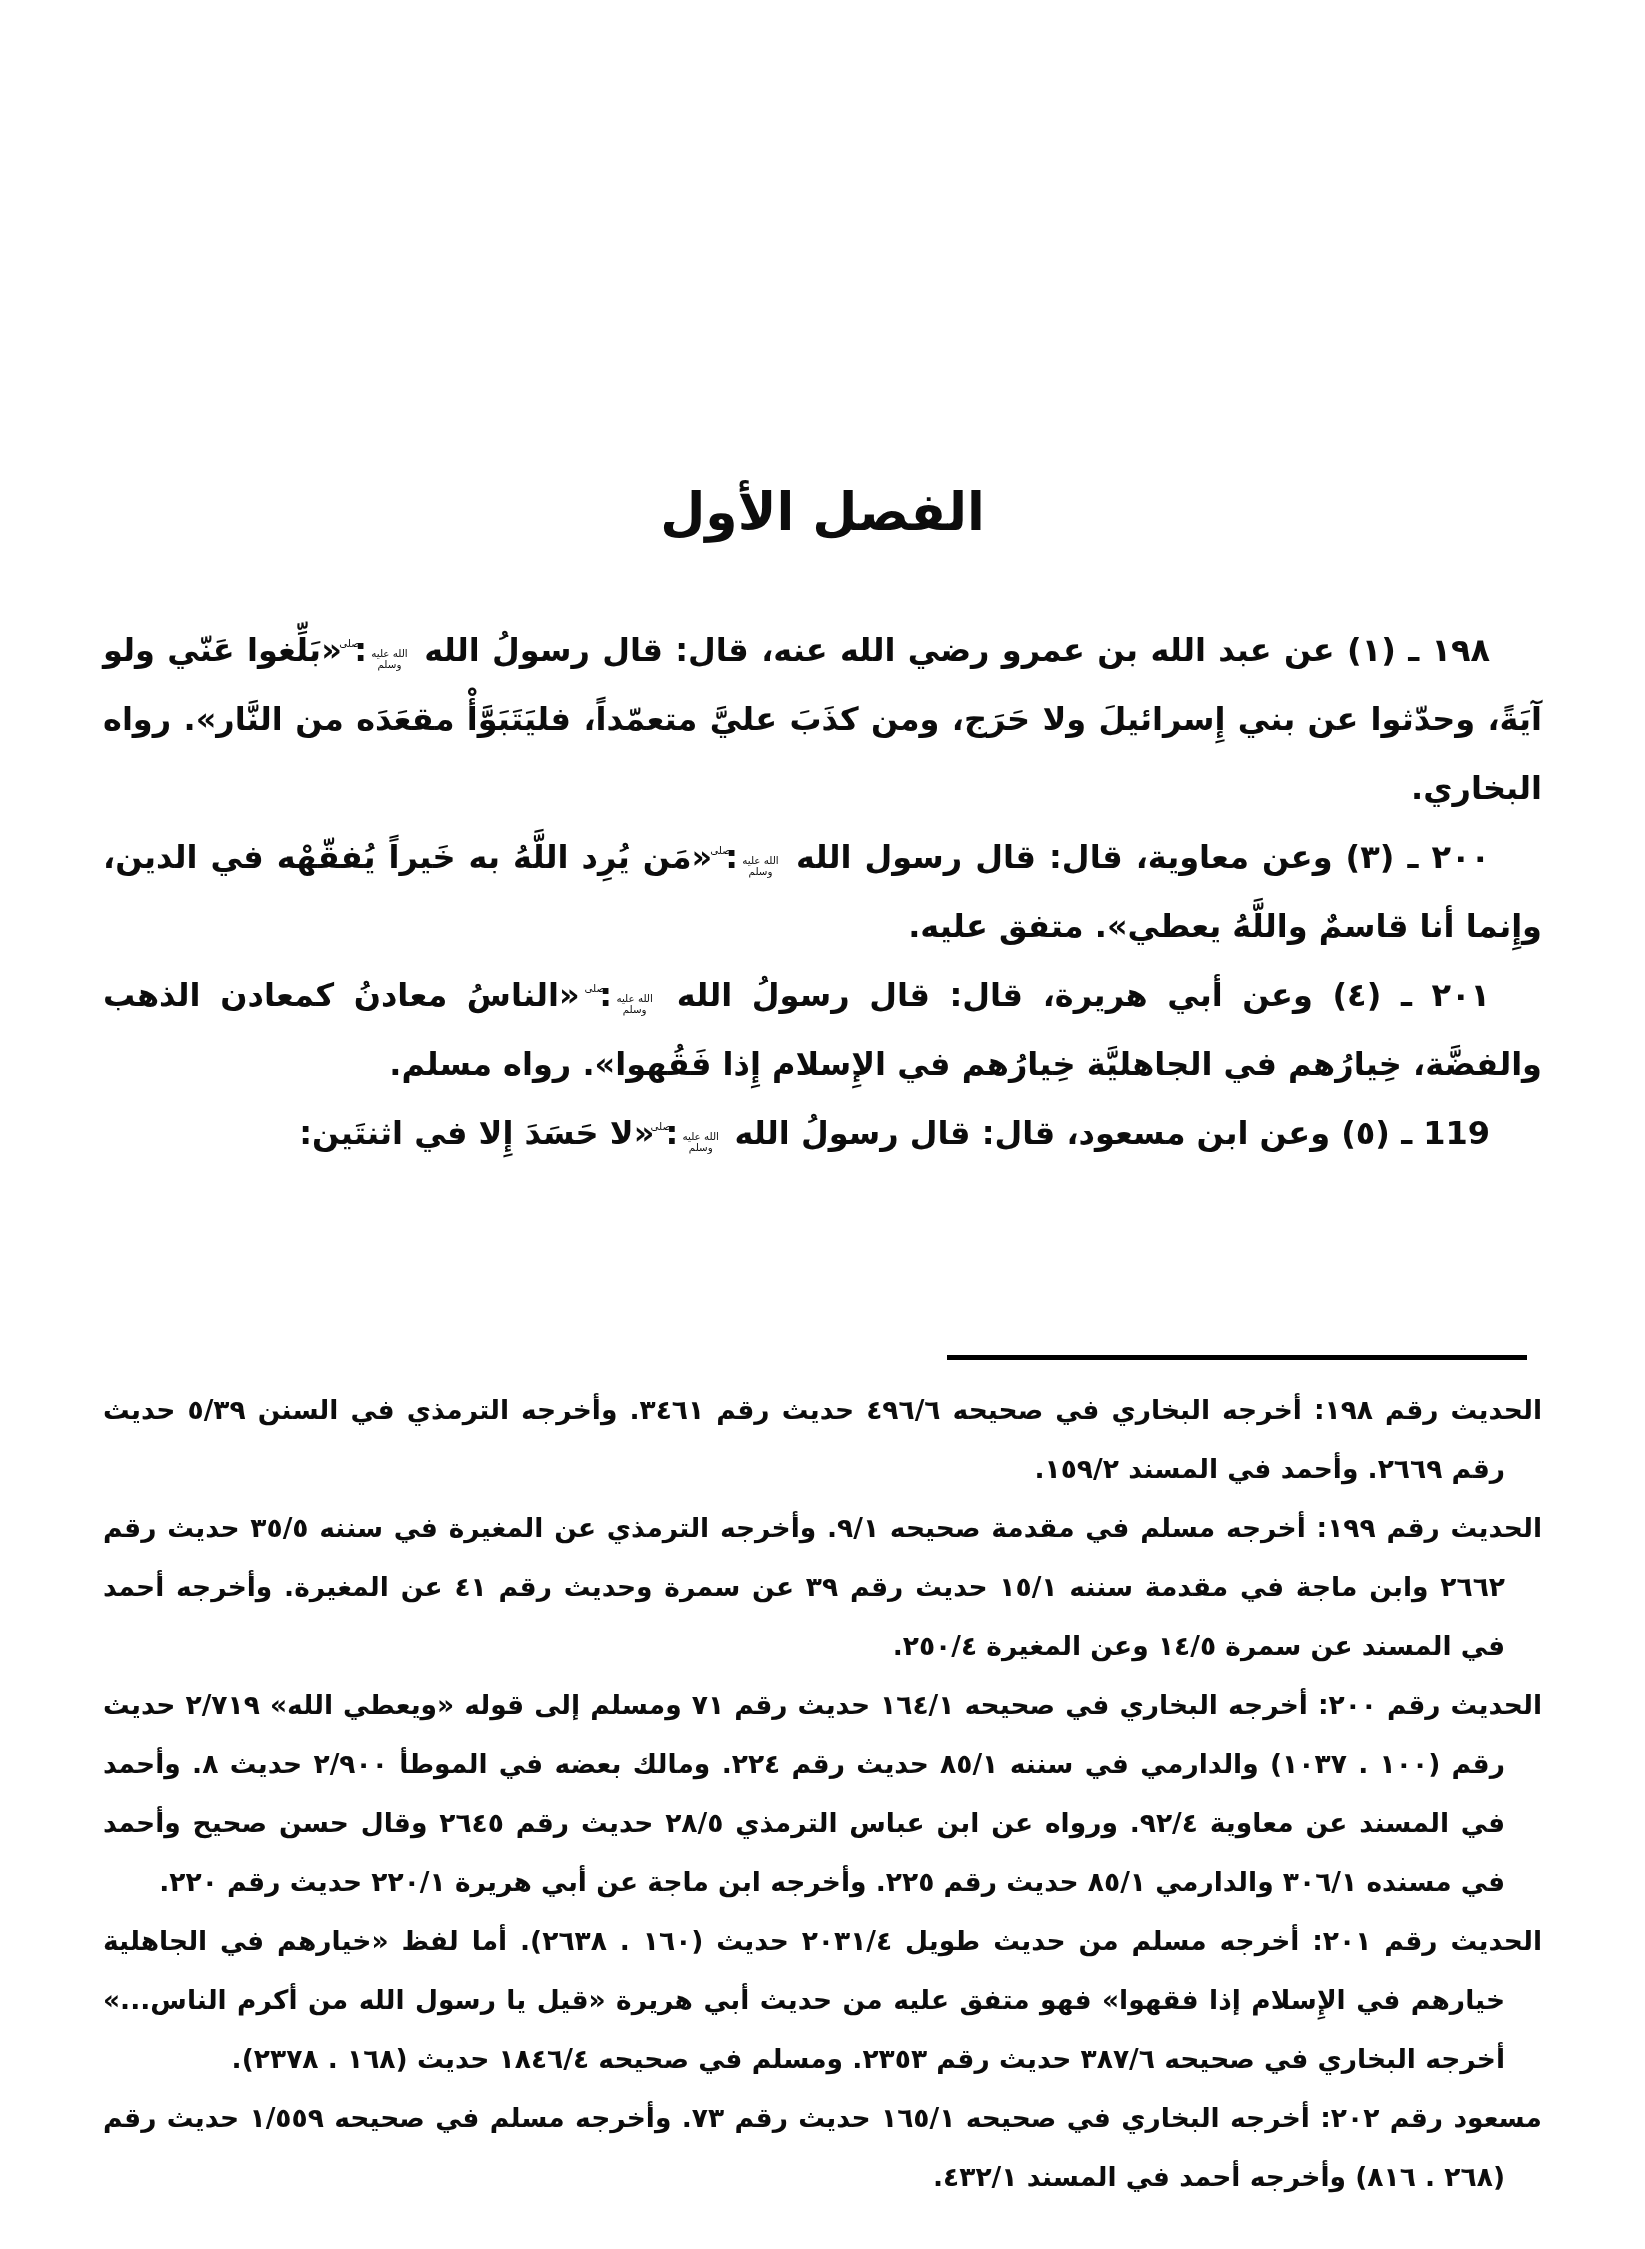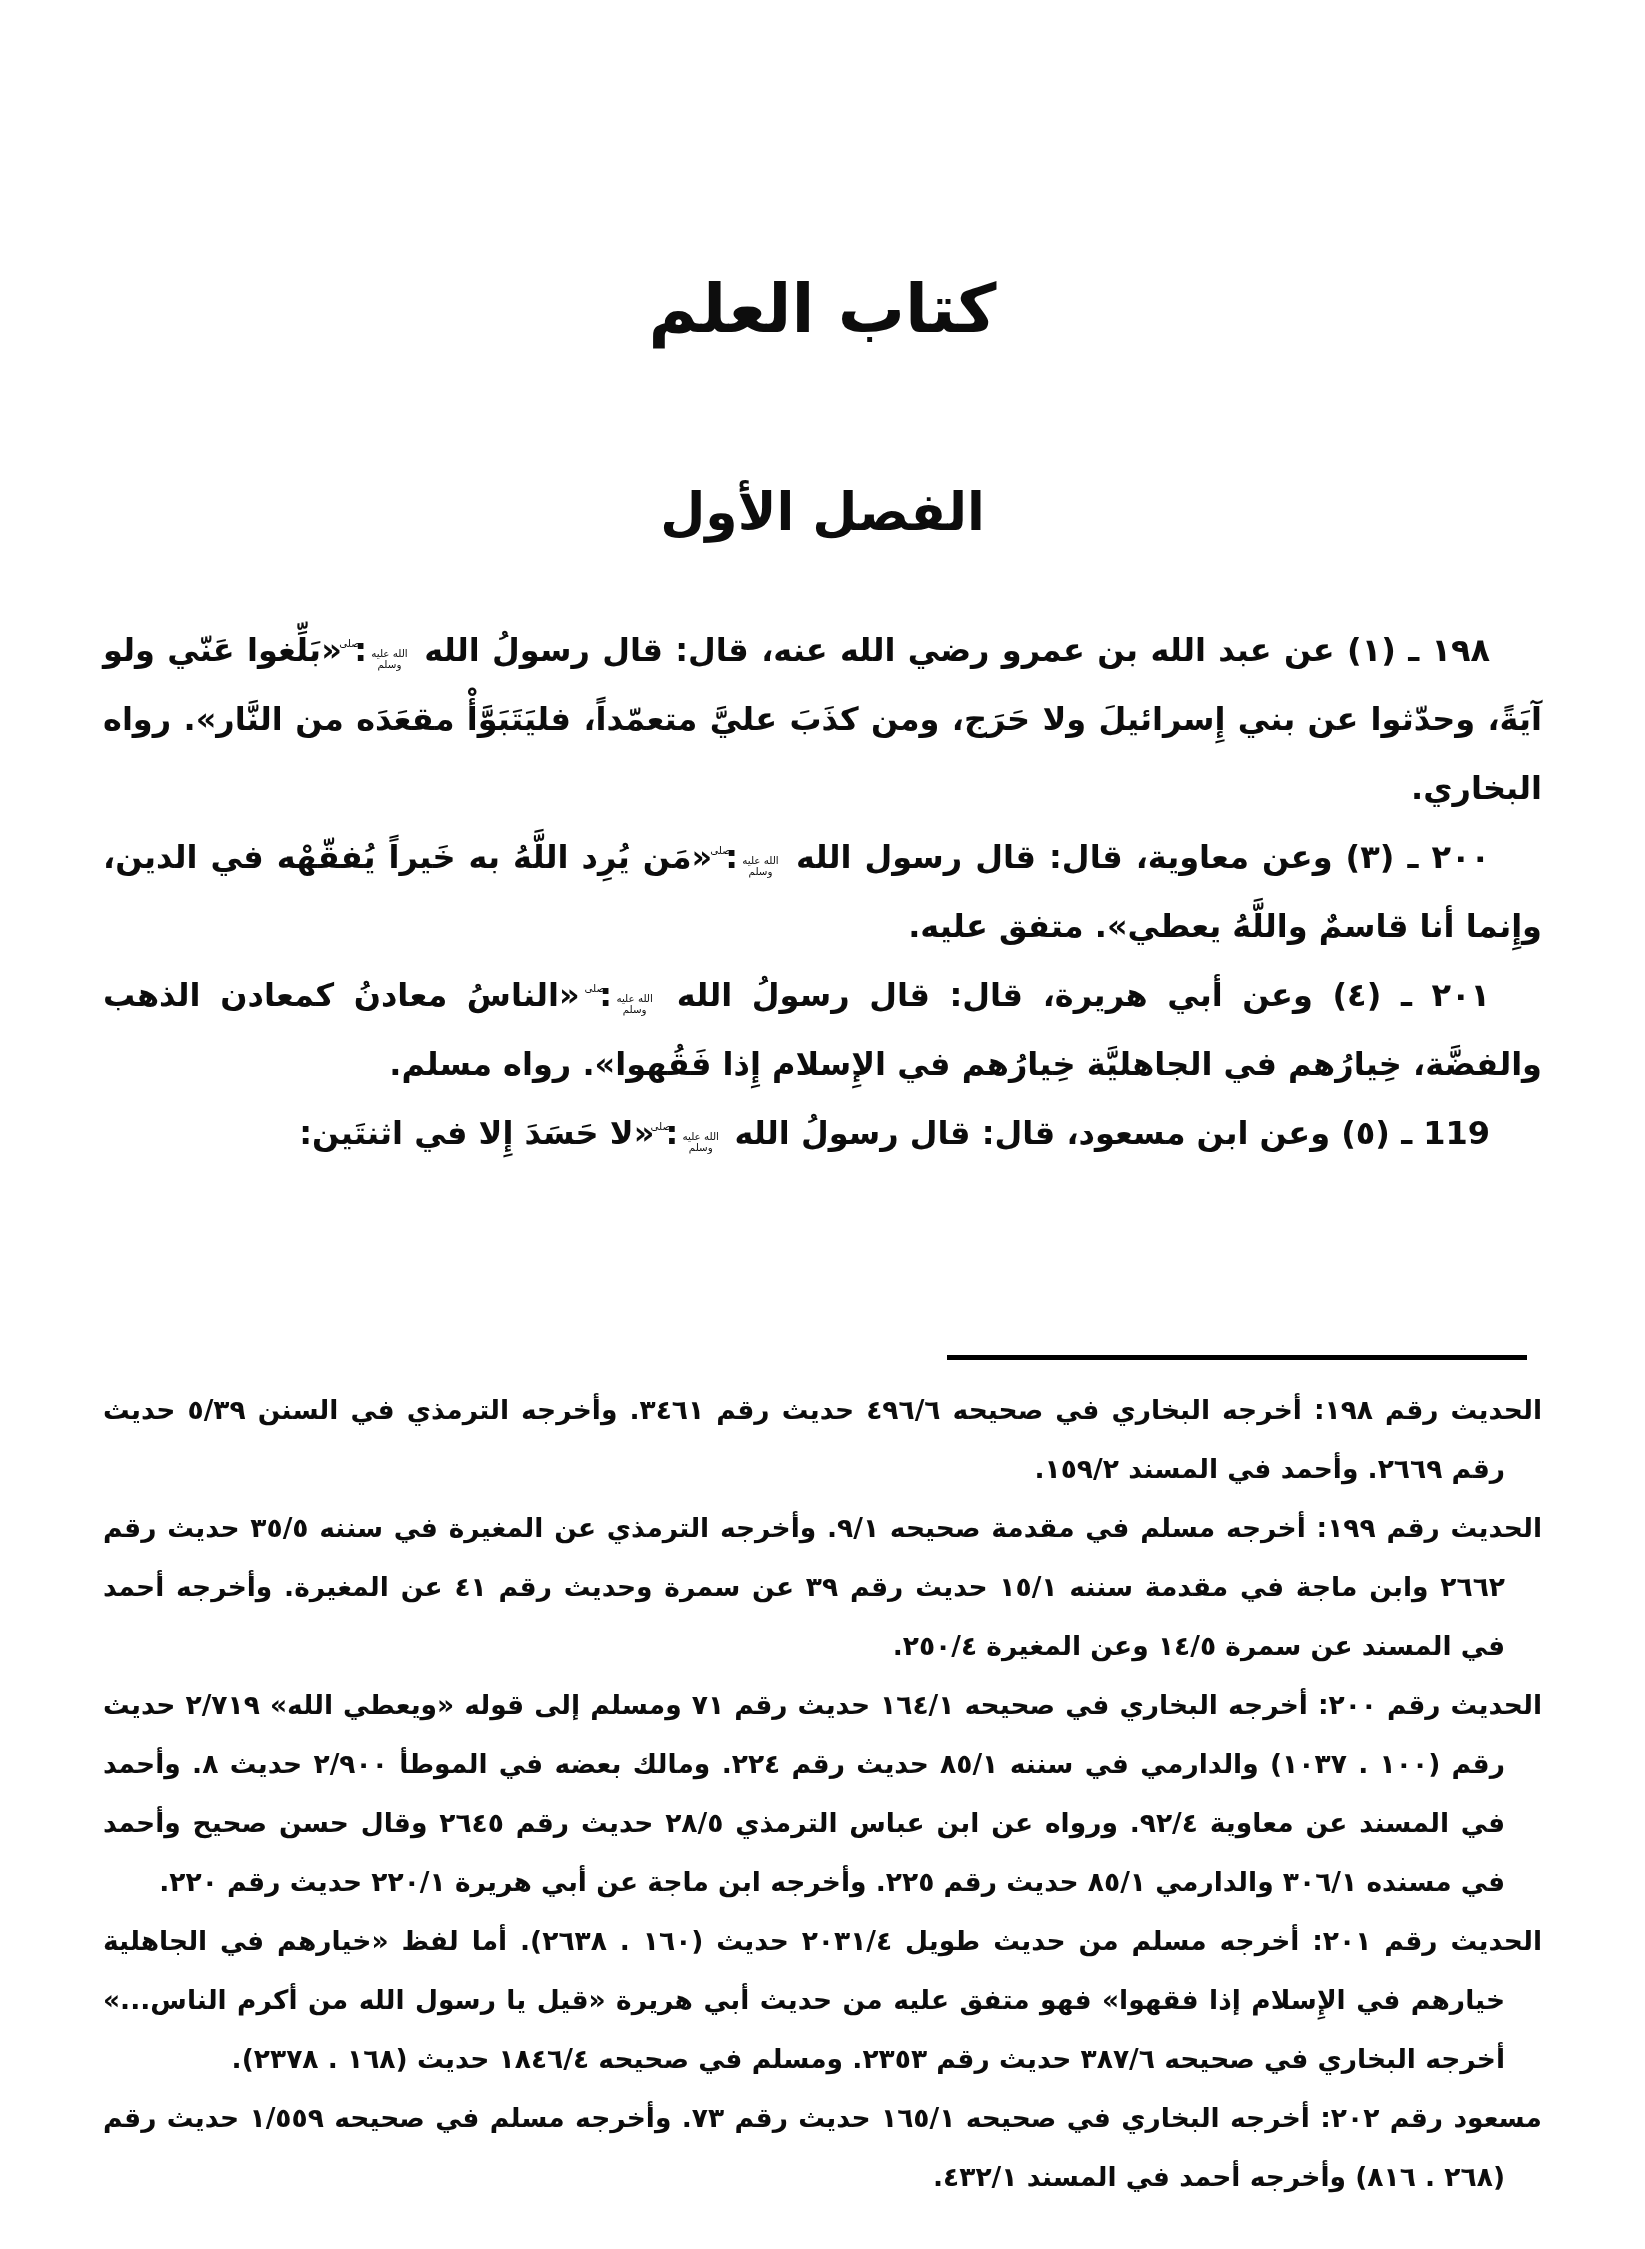--- a/index.html
+++ b/index.html
@@ -70,21 +70,20 @@
     line-height: 59px;
   }
   .fn { margin: 0; padding-right: 37px; text-indent: -37px; }
   .fn-label { font-weight: 800; }
 </style>
 </head>
 <body>
 
 <div class="page" style="color: rgb(13, 13, 13);">
 
-  <h1 class="title">كتاب العلم</h1>
 
   <h2 class="section">الفصل الأول</h2>
 
   <div class="body-block">
       <p class="hadith"><span>١٩٨ ـ (١) عن عبد الله بن عمرو رضي الله عنه، قال: قال رسولُ الله </span><span class="saw">صلى الله عليه وسلم</span><span>: «بَلِّغوا عَنّي ولو آيَةً، وحدّثوا عن بني إِسرائيلَ ولا حَرَج، ومن كذَبَ عليَّ متعمّداً، فليَتَبَوَّأْ مقعَدَه من النَّار». رواه البخاري.</span></p>
       <p class="hadith"><span>٢٠٠ ـ (٣) وعن معاوية، قال: قال رسول الله </span><span class="saw">صلى الله عليه وسلم</span><span>: «مَن يُرِد اللَّهُ به خَيراً يُفقّهْه في الدين، وإِنما أنا قاسمٌ واللَّهُ يعطي». متفق عليه.</span></p>
       <p class="hadith"><span>٢٠١ ـ (٤) وعن أبي هريرة، قال: قال رسولُ الله </span><span class="saw">صلى الله عليه وسلم</span><span>: «الناسُ معادنُ كمعادن الذهب والفضَّة، خِيارُهم في الجاهليَّة خِيارُهم في الإِسلام إِذا فَقُهوا». رواه مسلم.</span></p>
       <p class="hadith"><span>119 ـ (٥) وعن ابن مسعود، قال: قال رسولُ الله </span><span class="saw">صلى الله عليه وسلم</span><span>: «لا حَسَدَ إِلا في اثنتَين:</span></p>
     </div>
 

